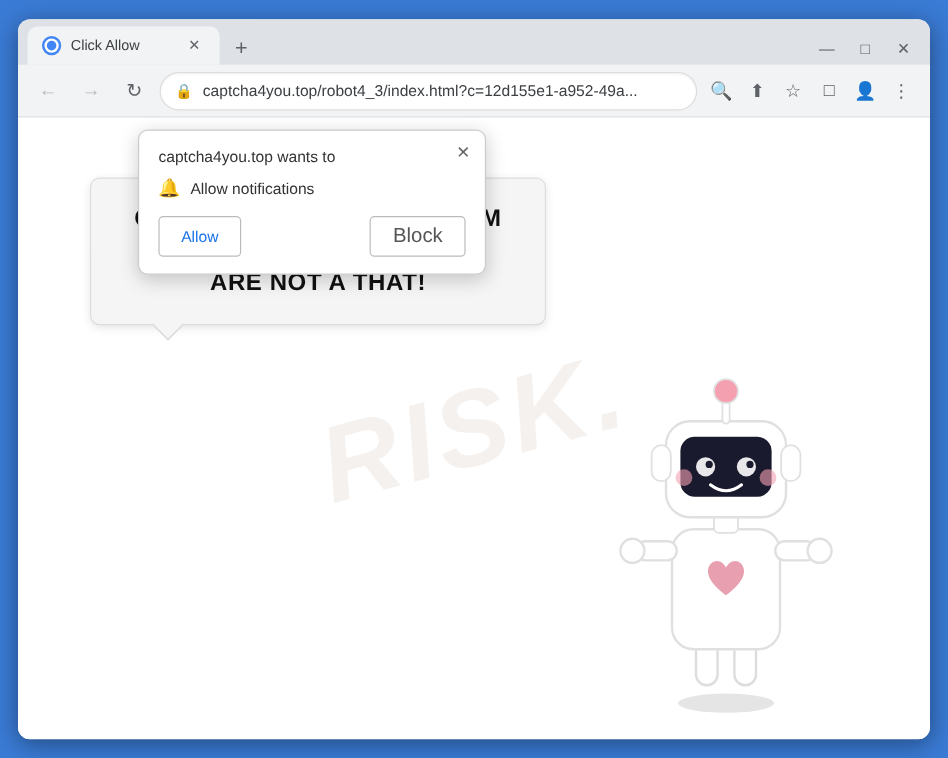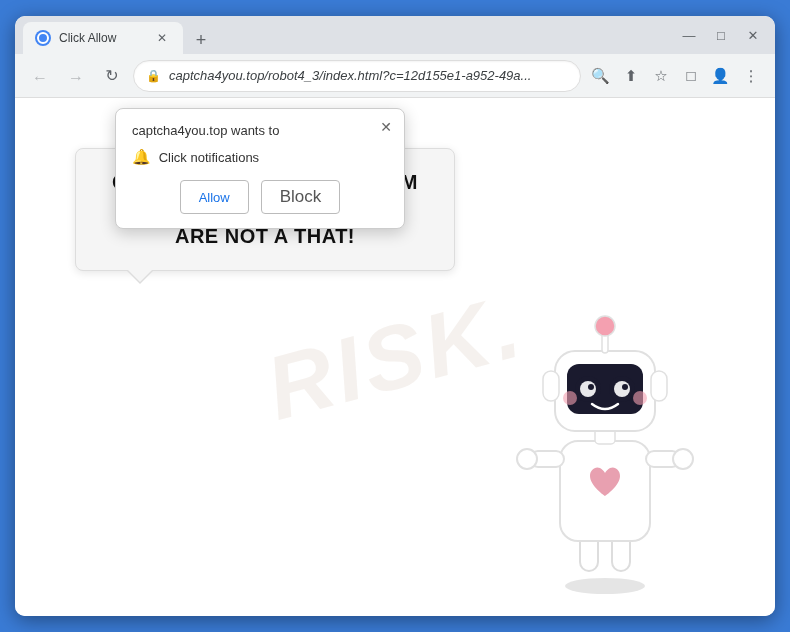--- a/index.html
+++ b/index.html
@@ -24,21 +24,21 @@
       display: flex;
       flex-direction: column;
       overflow: hidden;
     }
 
     
     .title-bar {
       background: #dee1e6;
       height: 38px;
       display: flex;
-      align-items: center;
+      align-items: flex-end;
       padding: 0 8px;
       gap: 0;
       border-radius: 10px 10px 0 0;
     }
 
     .tab-area {
       display: flex;
       align-items: flex-end;
       height: 100%;
       flex: 1;
@@ -174,21 +174,20 @@
       flex-shrink: 0;
     }
 
     .address-text {
       font-size: 13px;
       color: #3c4043;
       flex: 1;
       overflow: hidden;
       text-overflow: ellipsis;
       white-space: nowrap;
-      font-style: italic;
     }
 
     .toolbar-icons {
       display: flex;
       align-items: center;
       gap: 2px;
     }
 
     .toolbar-icon {
       width: 28px;
@@ -355,21 +354,21 @@
     }
 
     .popup-notification-text {
       font-size: 13px;
       color: #333;
     }
 
     .popup-buttons {
       display: flex;
       gap: 12px;
-      justify-content: center;
+      justify-content: space-between;
     }
 
     .btn-allow {
       background: white;
       border: 1px solid #bbb;
       border-radius: 4px;
       padding: 6px 18px;
       font-size: 13px;
       cursor: pointer;
       color: #1a73e8;
@@ -429,21 +428,21 @@
 
     <div class="watermark">
       <span class="watermark-text">RISK.</span>
     </div>
 
     <div class="notification-popup">
       <div class="popup-title">captcha4you.top wants to</div>
       <div class="popup-close">✕</div>
       <div class="popup-notification-row">
         <span class="bell-icon">🔔</span>
-        <span class="popup-notification-text">Click notifications</span>
+        <span class="popup-notification-text">Allow notifications</span>
       </div>
       <div class="popup-buttons">
         <button class="btn-allow">Allow</button>
         <button class="btn-block">Block</button>
       </div>
     </div>
 
     <div class="page-inner">
 
       <div class="speech-section">

